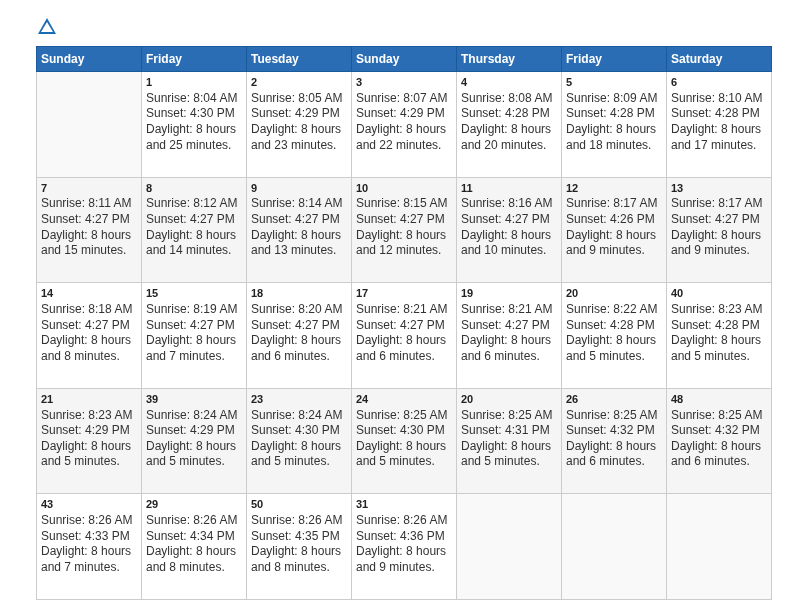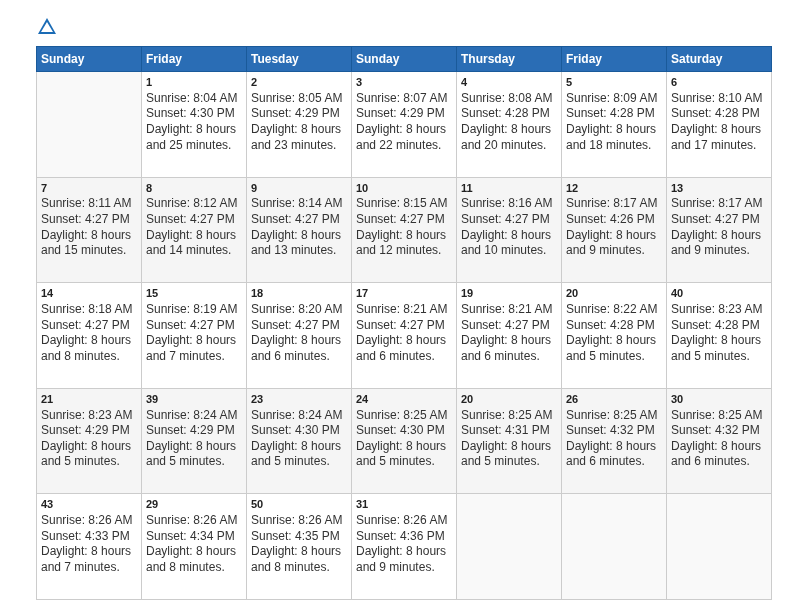--- a/index.html
+++ b/index.html
@@ -242,21 +242,21 @@
           </td>
           <td>
             <span class="day-number">20</span>
             <div class="day-info">Sunrise: 8:25 AM<br>Sunset: 4:31 PM<br>Daylight: 8 hours<br>and 5 minutes.</div>
           </td>
           <td>
             <span class="day-number">26</span>
             <div class="day-info">Sunrise: 8:25 AM<br>Sunset: 4:32 PM<br>Daylight: 8 hours<br>and 6 minutes.</div>
           </td>
           <td>
-            <span class="day-number">30</span>
+            <span class="day-number">48</span>
             <div class="day-info">Sunrise: 8:25 AM<br>Sunset: 4:32 PM<br>Daylight: 8 hours<br>and 6 minutes.</div>
           </td>
         </tr>
         <tr>
           <td>
             <span class="day-number">43</span>
             <div class="day-info">Sunrise: 8:26 AM<br>Sunset: 4:33 PM<br>Daylight: 8 hours<br>and 7 minutes.</div>
           </td>
           <td>
             <span class="day-number">29</span>

